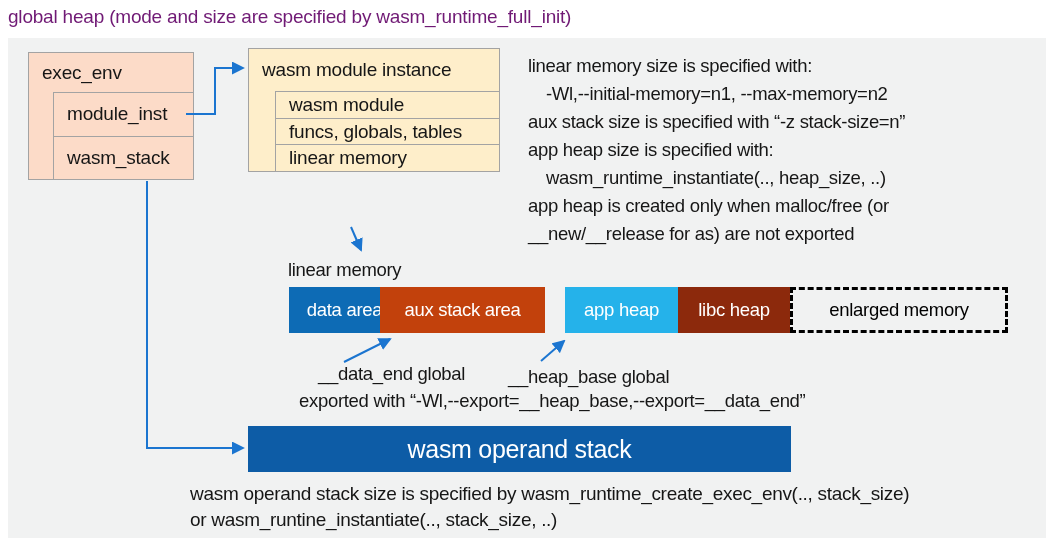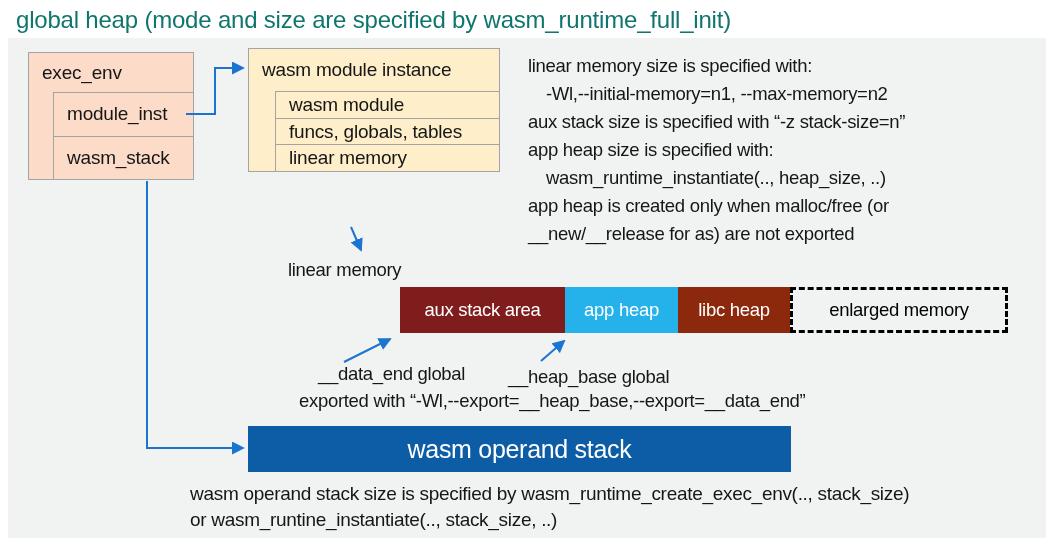--- a/index.html
+++ b/index.html
@@ -7,23 +7,23 @@
   body {
     font-family: "Liberation Sans", sans-serif;
     color: #161616;
     width: 1054px; height: 547px;
     position: relative;
     overflow: hidden;
   }
   .canvas { position: absolute; inset: 0; width: 1054px; height: 547px; }
 
   .title {
-    position: absolute; left: 16px; top: 6px;
-    font-size: 24px; font-weight: 500; letter-spacing: -0.2px;
-    color: #0f766e;
+    position: absolute; left: 8px; top: 6px;
+    font-size: 19px; font-weight: 500; letter-spacing: -0.2px;
+    color: #701a75;
   }
 
   .panel {
     position: absolute; left: 8px; top: 38px;
     width: 1038px; height: 500px;
     background: #f1f2f2;
   }
 
   
   .struct-box { position: absolute; border: 1px solid #a3a3a3; }
@@ -46,21 +46,21 @@
 
   
   .right-notes { position: absolute; left: 528px; top: 52px; width: 505px; font-size: 18.5px; line-height: 28px; letter-spacing: -0.3px; }
   .note-line.indent { padding-left: 18px; }
 
   
   .lm-label { position: absolute; left: 288px; top: 259px; font-size: 18.5px; letter-spacing: -0.3px; }
   .lm-bar { position: absolute; top: 287px; height: 46px; display: flex; align-items: center; justify-content: center;
             color: #ffffff; font-size: 18.5px; letter-spacing: -0.3px; }
   .seg-data      { left: 289px; width: 111px; background: #0d6bb5; }
-  .seg-auxstack  { left: 400px; width: 165px; background: #7f1d1d; }
+  .seg-auxstack  { left: 380px; width: 165px; background: #c2410c; }
   .seg-appheap   { left: 565px; width: 113px; background: #25b2ea; }
   .seg-libcheap  { left: 678px; width: 112px; background: #8c290c; }
   .seg-enlarged  { left: 790px; width: 218px; background: transparent; border: 3px dashed #000000; color: #000000; }
 
   .ann { position: absolute; font-size: 18.5px; letter-spacing: -0.3px; }
   .ann-dataend  { left: 318px; top: 363px; }
   .ann-heapbase { left: 508px; top: 366px; }
   .ann-export   { left: 299px; top: 390px; }
 
   
@@ -104,20 +104,21 @@
     <div class="note-line">linear memory size is specified with:</div>
     <div class="note-line indent">-Wl,--initial-memory=n1, --max-memory=n2</div>
     <div class="note-line">aux stack size is specified with “-z stack-size=n”</div>
     <div class="note-line">app heap size is specified with:</div>
     <div class="note-line indent">wasm_runtime_instantiate(.., heap_size, ..)</div>
     <div class="note-line">app heap is created only when malloc/free (or</div>
     <div class="note-line">__new/__release for as) are not exported</div>
   </div>
 
   <div class="lm-label">linear memory</div>
+  <div class="lm-bar seg-data">data area</div>
   <div class="lm-bar seg-auxstack">aux stack area</div>
   <div class="lm-bar seg-appheap">app heap</div>
   <div class="lm-bar seg-libcheap">libc heap</div>
   <div class="lm-bar seg-enlarged">enlarged memory</div>
 
   <div class="ann ann-dataend">__data_end global</div>
   <div class="ann ann-heapbase">__heap_base global</div>
   <div class="ann ann-export">exported with “-Wl,--export=__heap_base,--export=__data_end”</div>
 
   <div class="op-stack">wasm operand stack</div>

